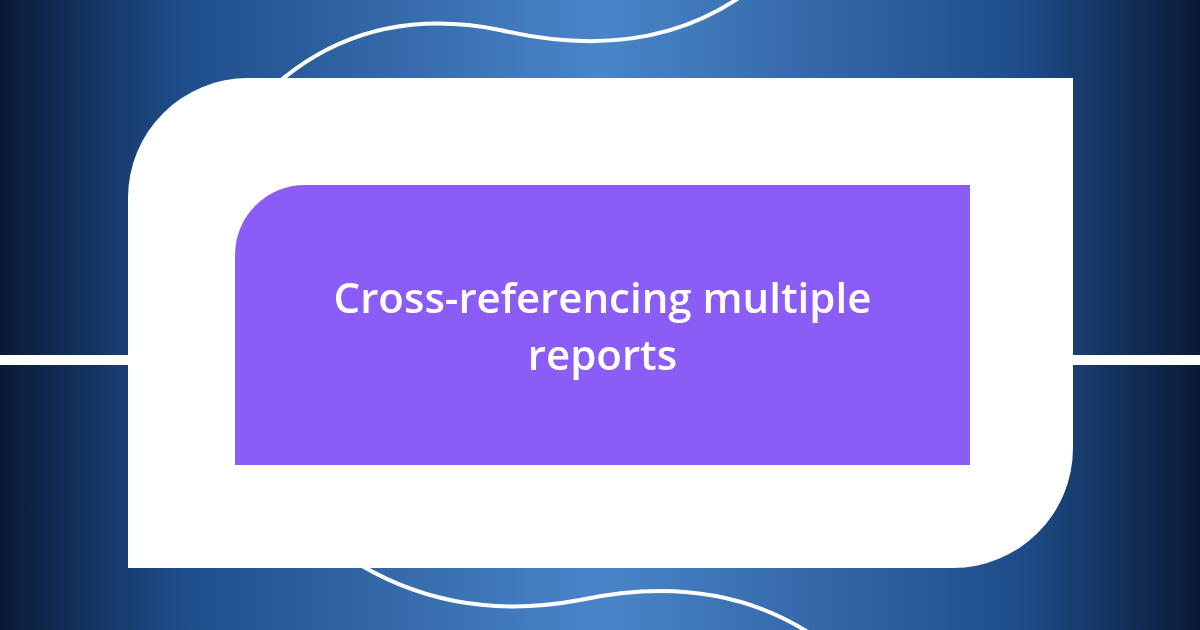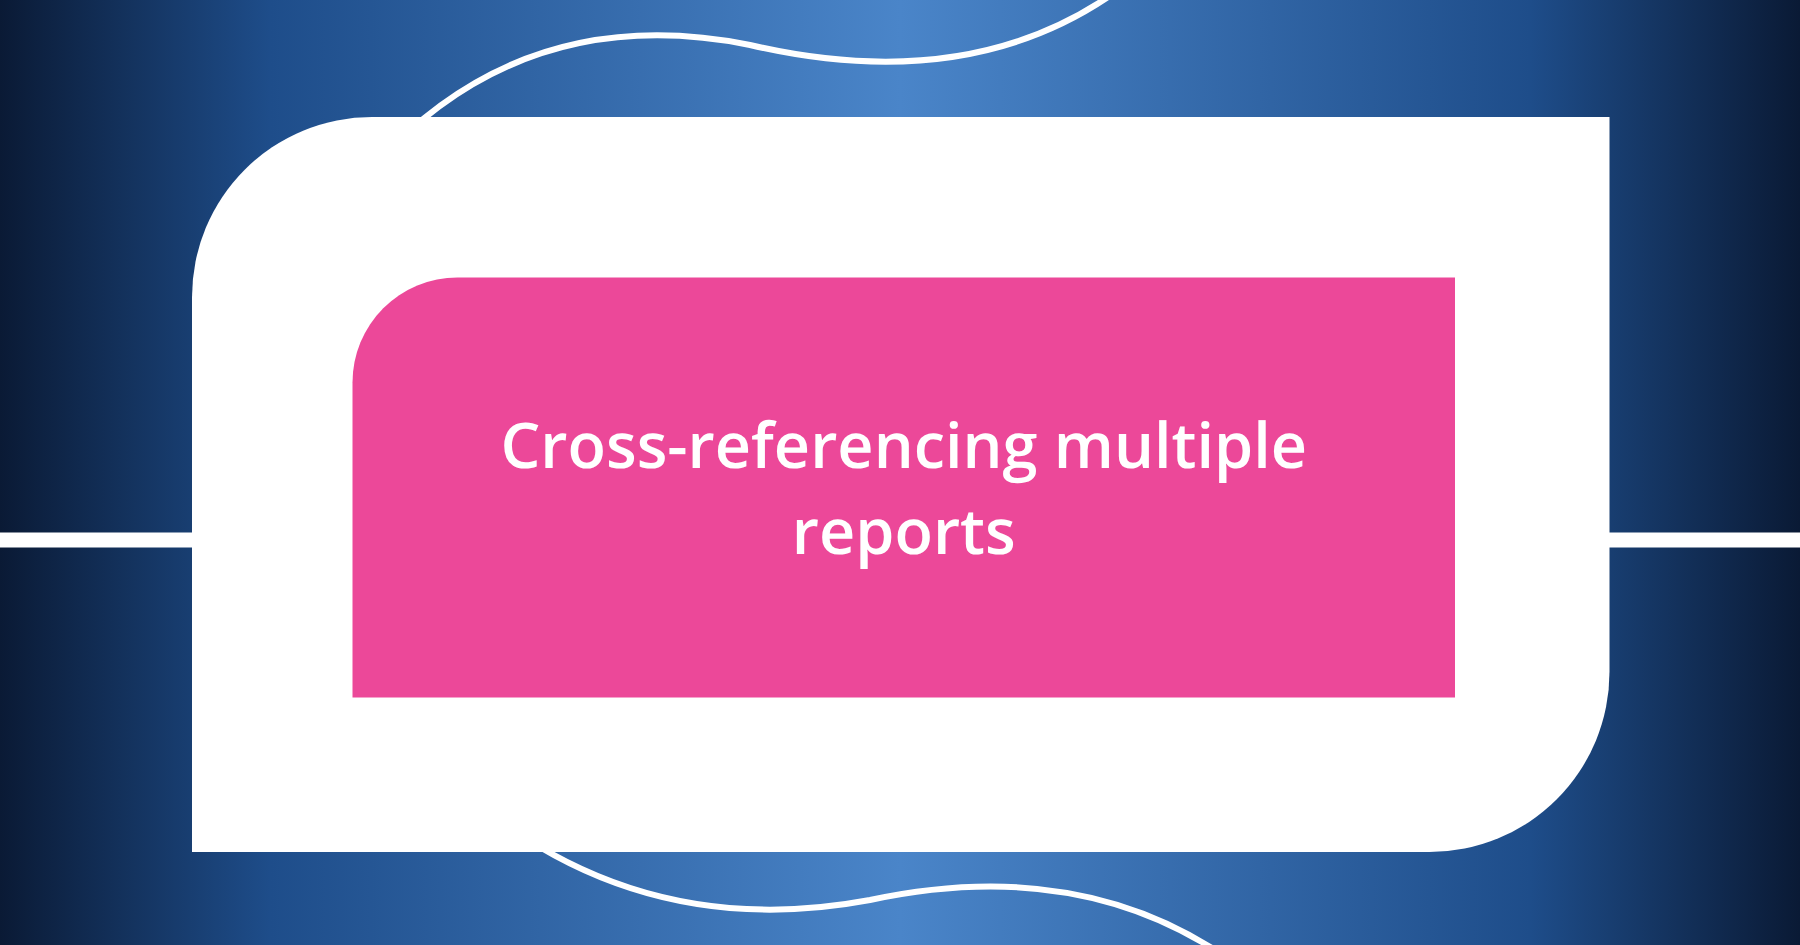--- a/index.html
+++ b/index.html
@@ -60,21 +60,21 @@
       background: #ffffff;
       border-radius: 120px 0 120px 0;
       z-index: 4;
     }
     .card-inner {
       position: absolute;
       top: 185px;
       left: 235px;
       width: 735px;
       height: 280px;
-      background: #ec4899;
+      background: #8b5cf6;
       border-radius: 70px 0 0 0;
       z-index: 5;
       display: flex;
       align-items: center;
       justify-content: center;
     }
     .title-text {
       color: #ffffff;
       font-size: 42px;
       font-weight: 600;

